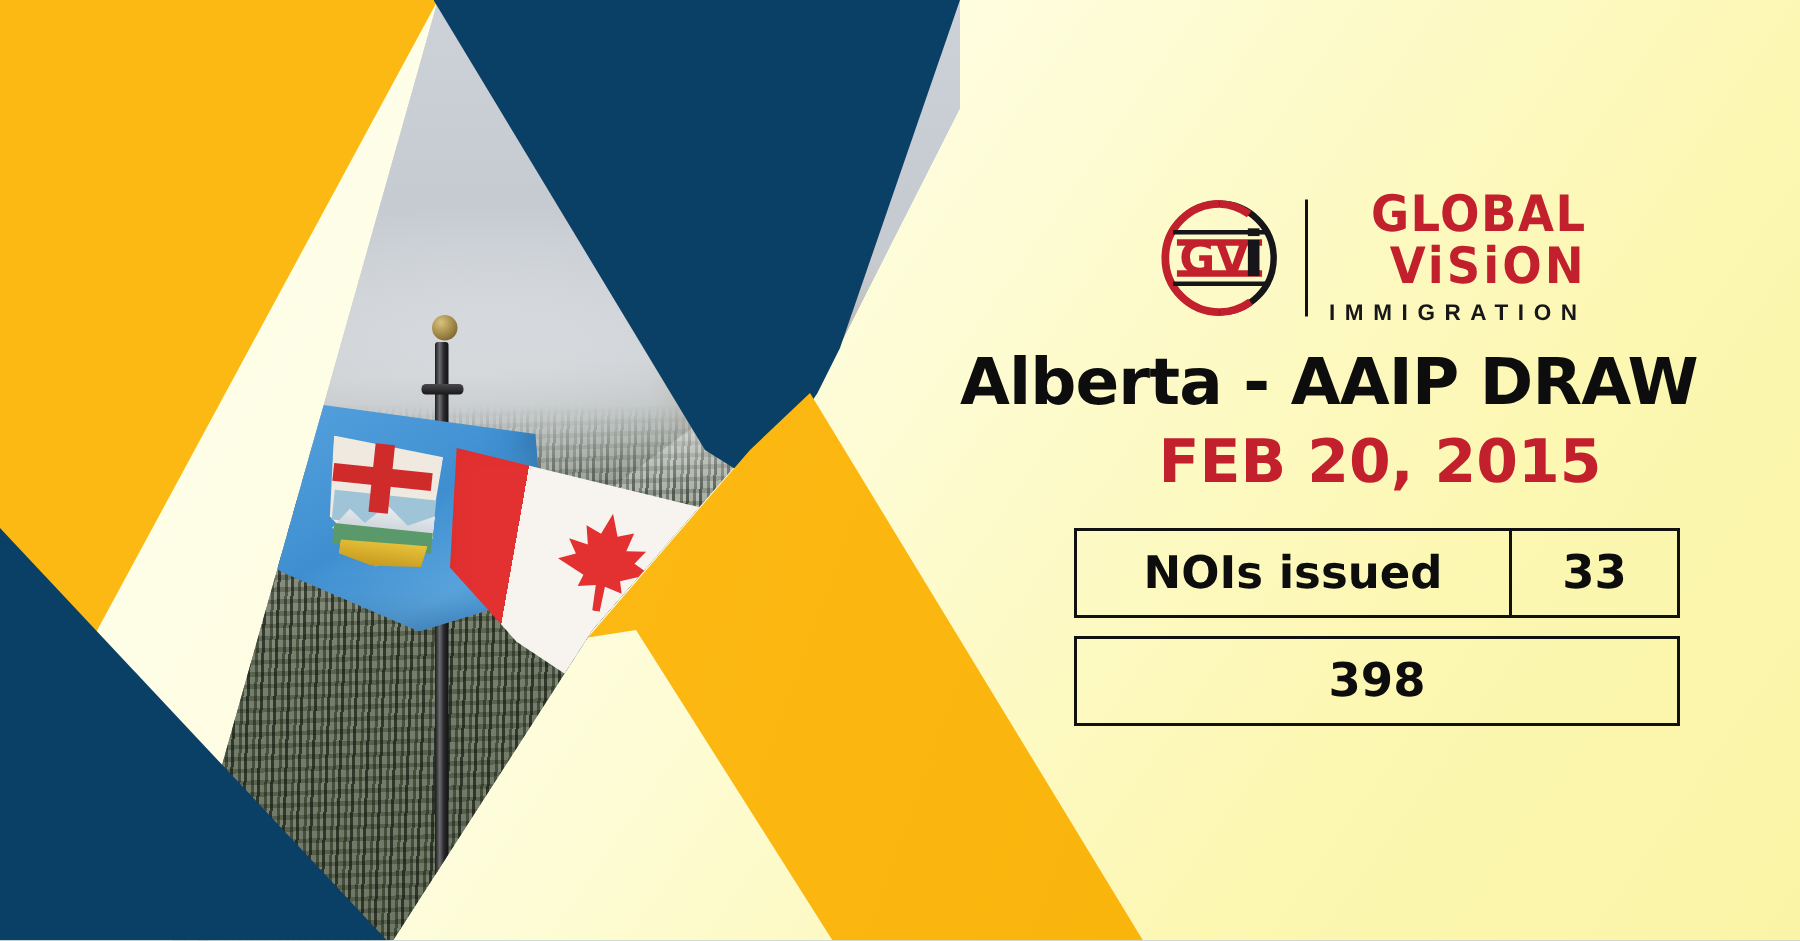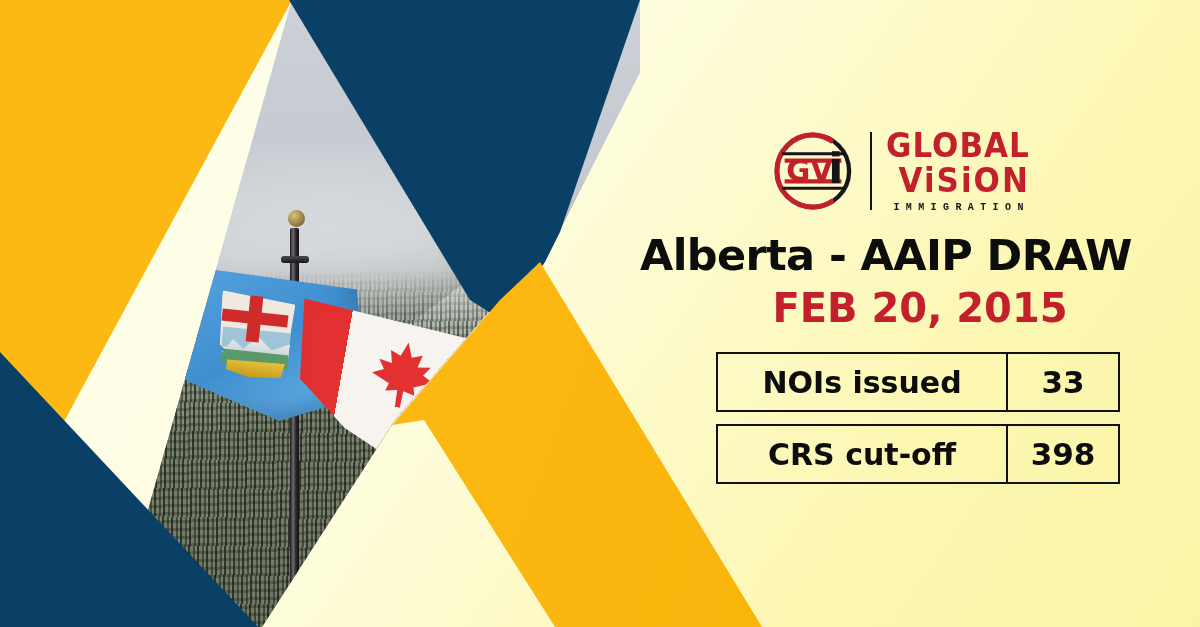--- a/index.html
+++ b/index.html
@@ -215,24 +215,24 @@
     font-family: "DejaVu Sans", sans-serif;
     font-weight: 700;
     color: #c2202c;
     letter-spacing: 1px;
     font-size: 31px;
     transform: scaleY(1.08);
     transform-origin: left center;
   }
   .word-vision { margin-top: 4px; letter-spacing: 2px; }
   .word-immigration {
-    font-family: Liberation Mono, monospace;
+    font-family: Liberation Sans, sans-serif;
     font-weight: 700;
     color: #17171a;
-    font-size: 10px;
+    font-size: 15px;
     letter-spacing: 6.4px;
     margin-top: 7px;
   }
 
   .headline {
     position: absolute;
     left: 0;
     top: 230px;
     width: 560px;
     font-family: "DejaVu Sans", sans-serif;
@@ -362,19 +362,18 @@
 
     <div class="headline">Alberta - AAIP DRAW</div>
     <div class="subline">FEB 20, 2015</div>
 
     <div class="stats">
       <div class="stat-row">
         <span class="stat-label">NOIs issued</span>
         <span class="stat-value">33</span>
       </div>
       <div class="stat-row">
-        <span class="stat-label">CRS cut-off</span>
         <span class="stat-value">398</span>
       </div>
     </div>
 
   </div>
 </div>
 
 </body></html>

